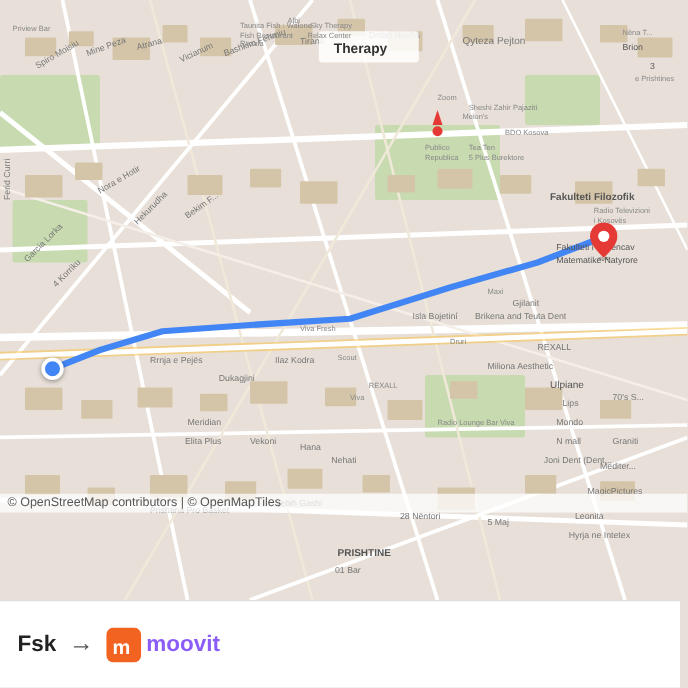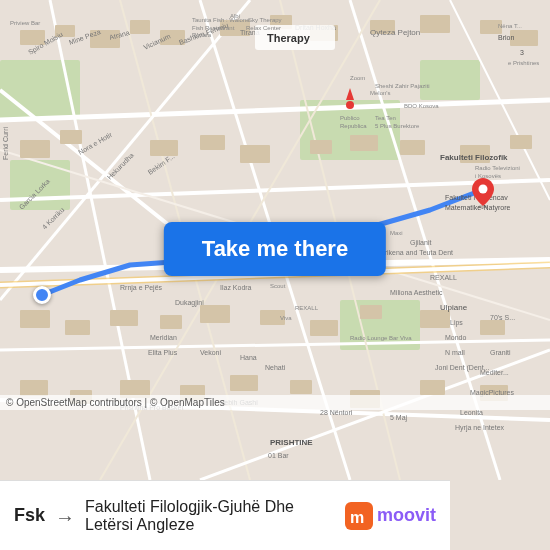--- a/index.html
+++ b/index.html
@@ -41,21 +41,21 @@
       border-radius: 8px;
       padding: 14px 38px;
       cursor: pointer;
       white-space: nowrap;
       box-shadow: 0 2px 8px rgba(0,0,0,0.35);
       z-index: 10;
     }
 
     
     #bottom-bar {
-      width: 450px;
+      width: 544px;
       height: 70px;
       background: #fff;
       display: flex;
       align-items: center;
       padding: 0 14px;
       border-top: 1px solid #ddd;
       position: absolute;
       bottom: 0;
       left: 0;
     }
@@ -314,30 +314,28 @@
   
   <div class="marker-dest" style="left: 472px; top: 178px;">
     <svg width="22" height="30" viewBox="0 0 22 30" xmlns="http://www.w3.org/2000/svg">
       <ellipse cx="11" cy="29" rx="5" ry="2" fill="rgba(0,0,0,0.2)"></ellipse>
       <path d="M11 0 C5 0 0 5 0 11 C0 19 11 28 11 28 C11 28 22 19 22 11 C22 5 17 0 11 0 Z" fill="#e53935"></path>
       <circle cx="11" cy="11" r="4.5" fill="#fff"></circle>
     </svg>
   </div>
 
   
-  <button id="take-me-there-btn" style="background: rgb(26, 115, 232);">Take me there</button>
 
   
   <div id="attribution">© OpenStreetMap contributors | © OpenMapTiles</div>
 </div>
 
 <div id="bottom-bar">
   <span id="origin-label">Fsk</span>
   <span id="arrow-icon">→</span>
-  <span id="destination-label">Fakulteti Filologjik-Gjuhë Dhe Letërsi Angleze</span>
 
   <div id="moovit-logo">
 
     <svg width="28" height="28" viewBox="0 0 28 28">
       <rect width="28" height="28" rx="6" fill="#f26322"></rect>
       <text x="5" y="21" font-size="16" font-weight="bold" fill="white">m</text>
     </svg>
     <span id="moovit-logo-text">moovit</span>
   </div>
 </div>

